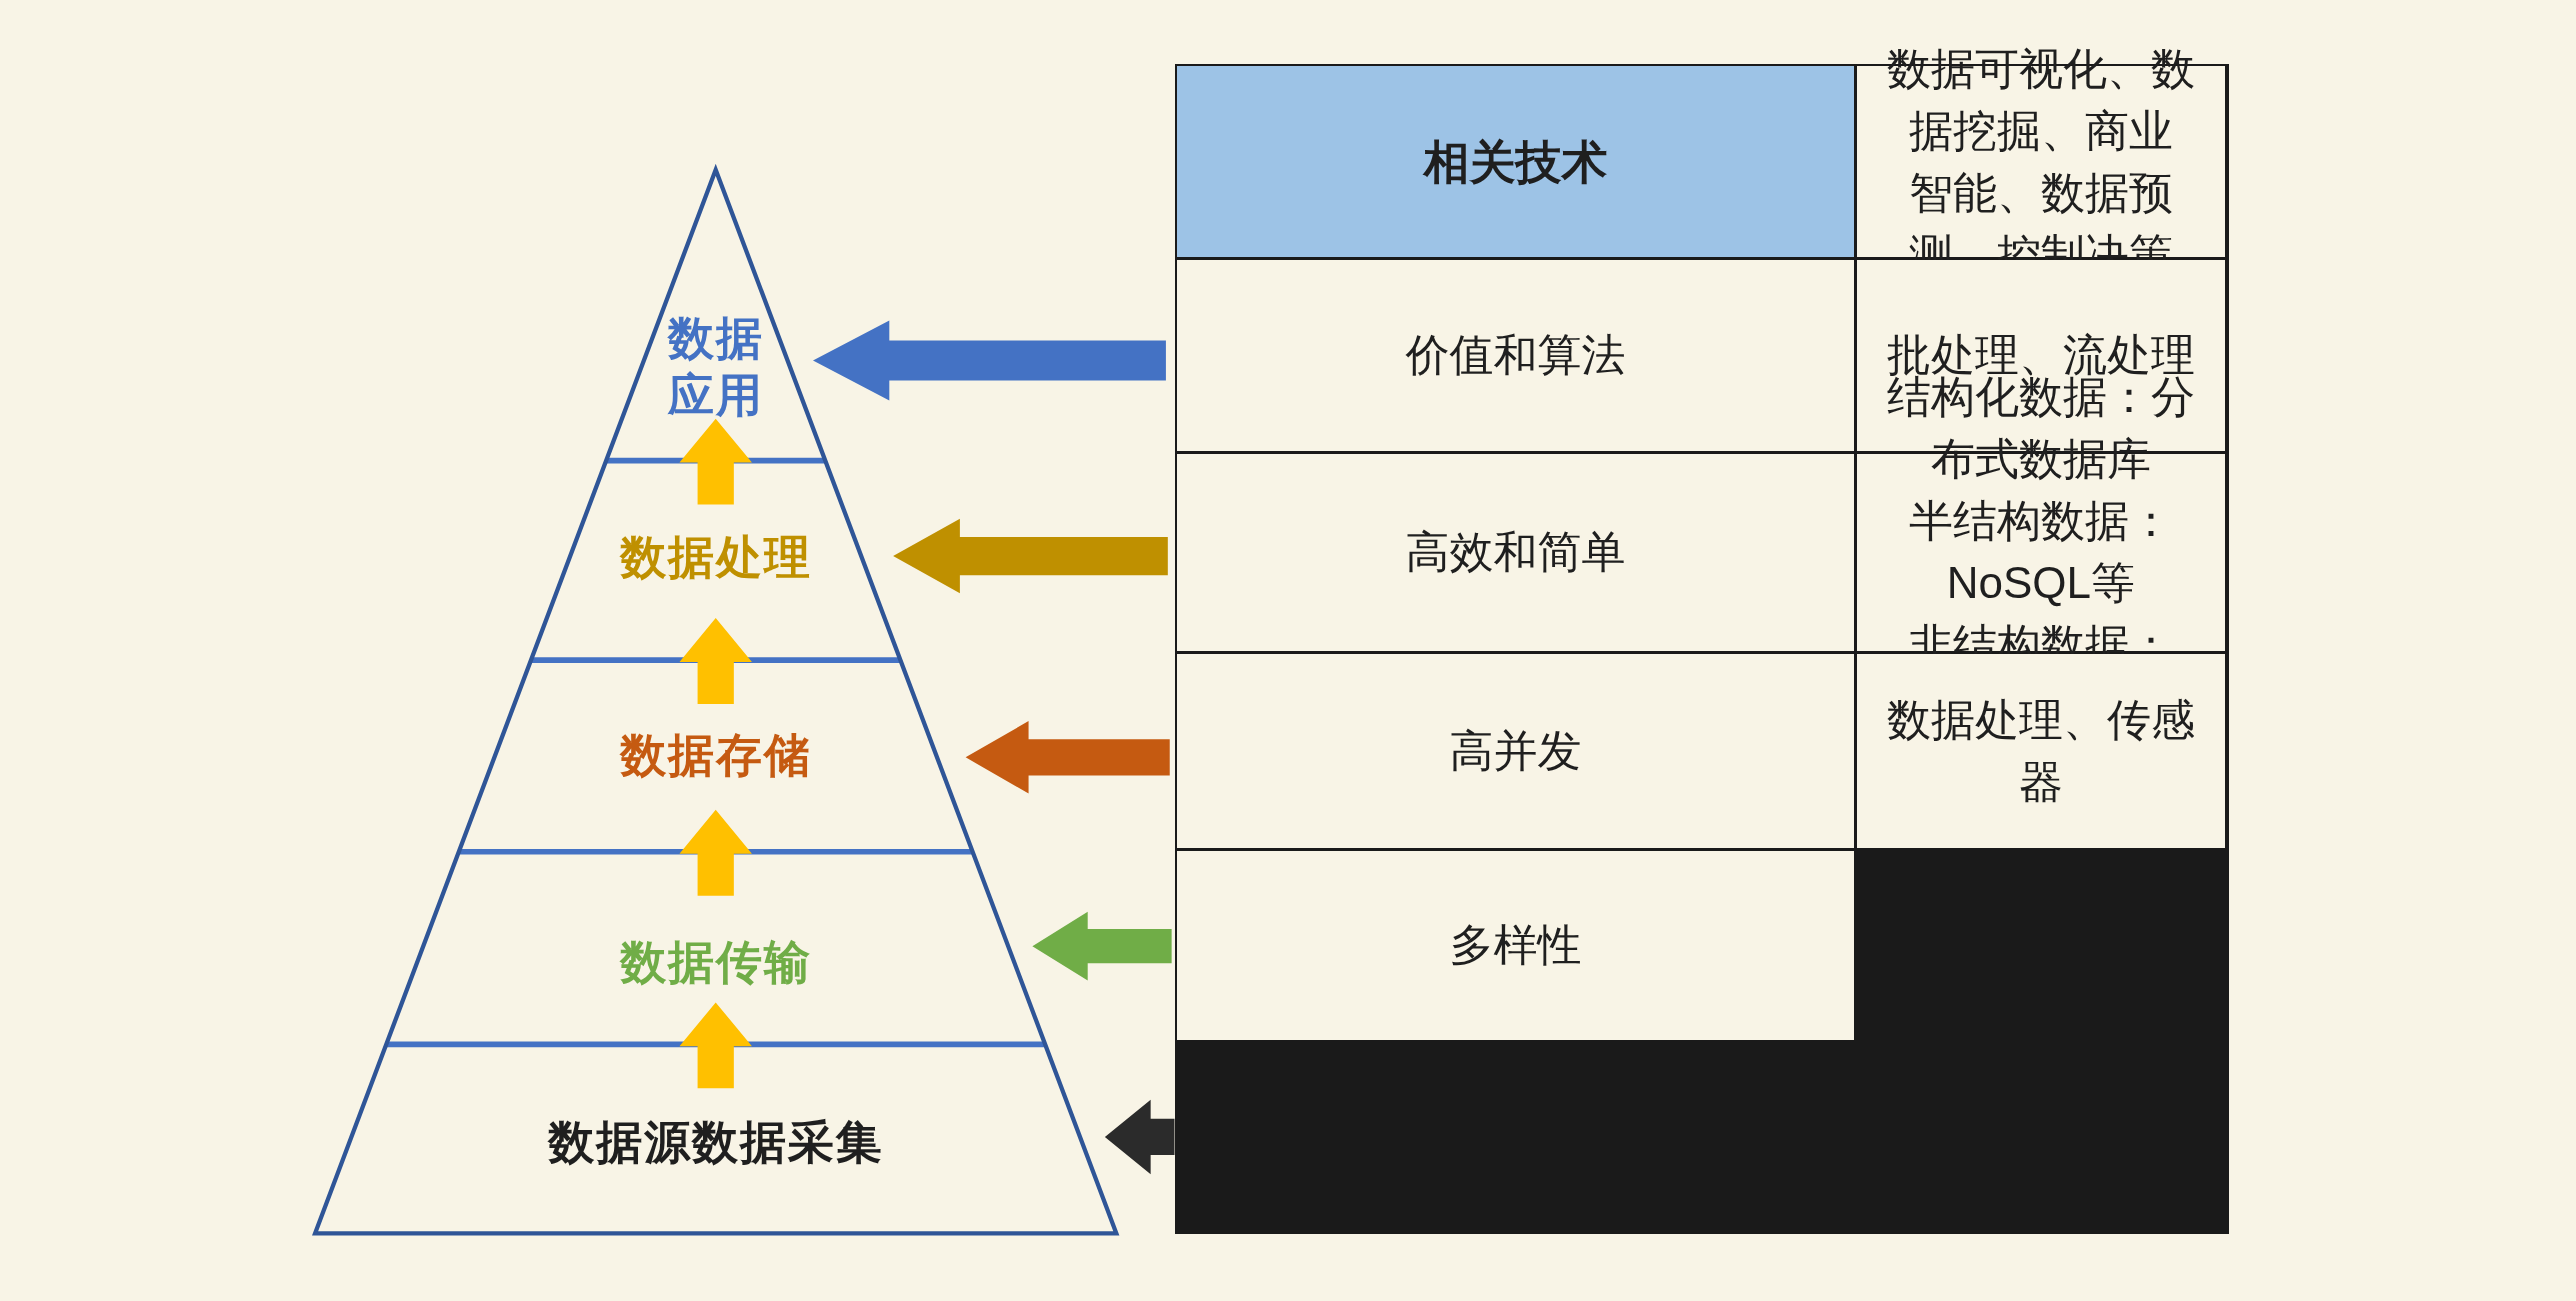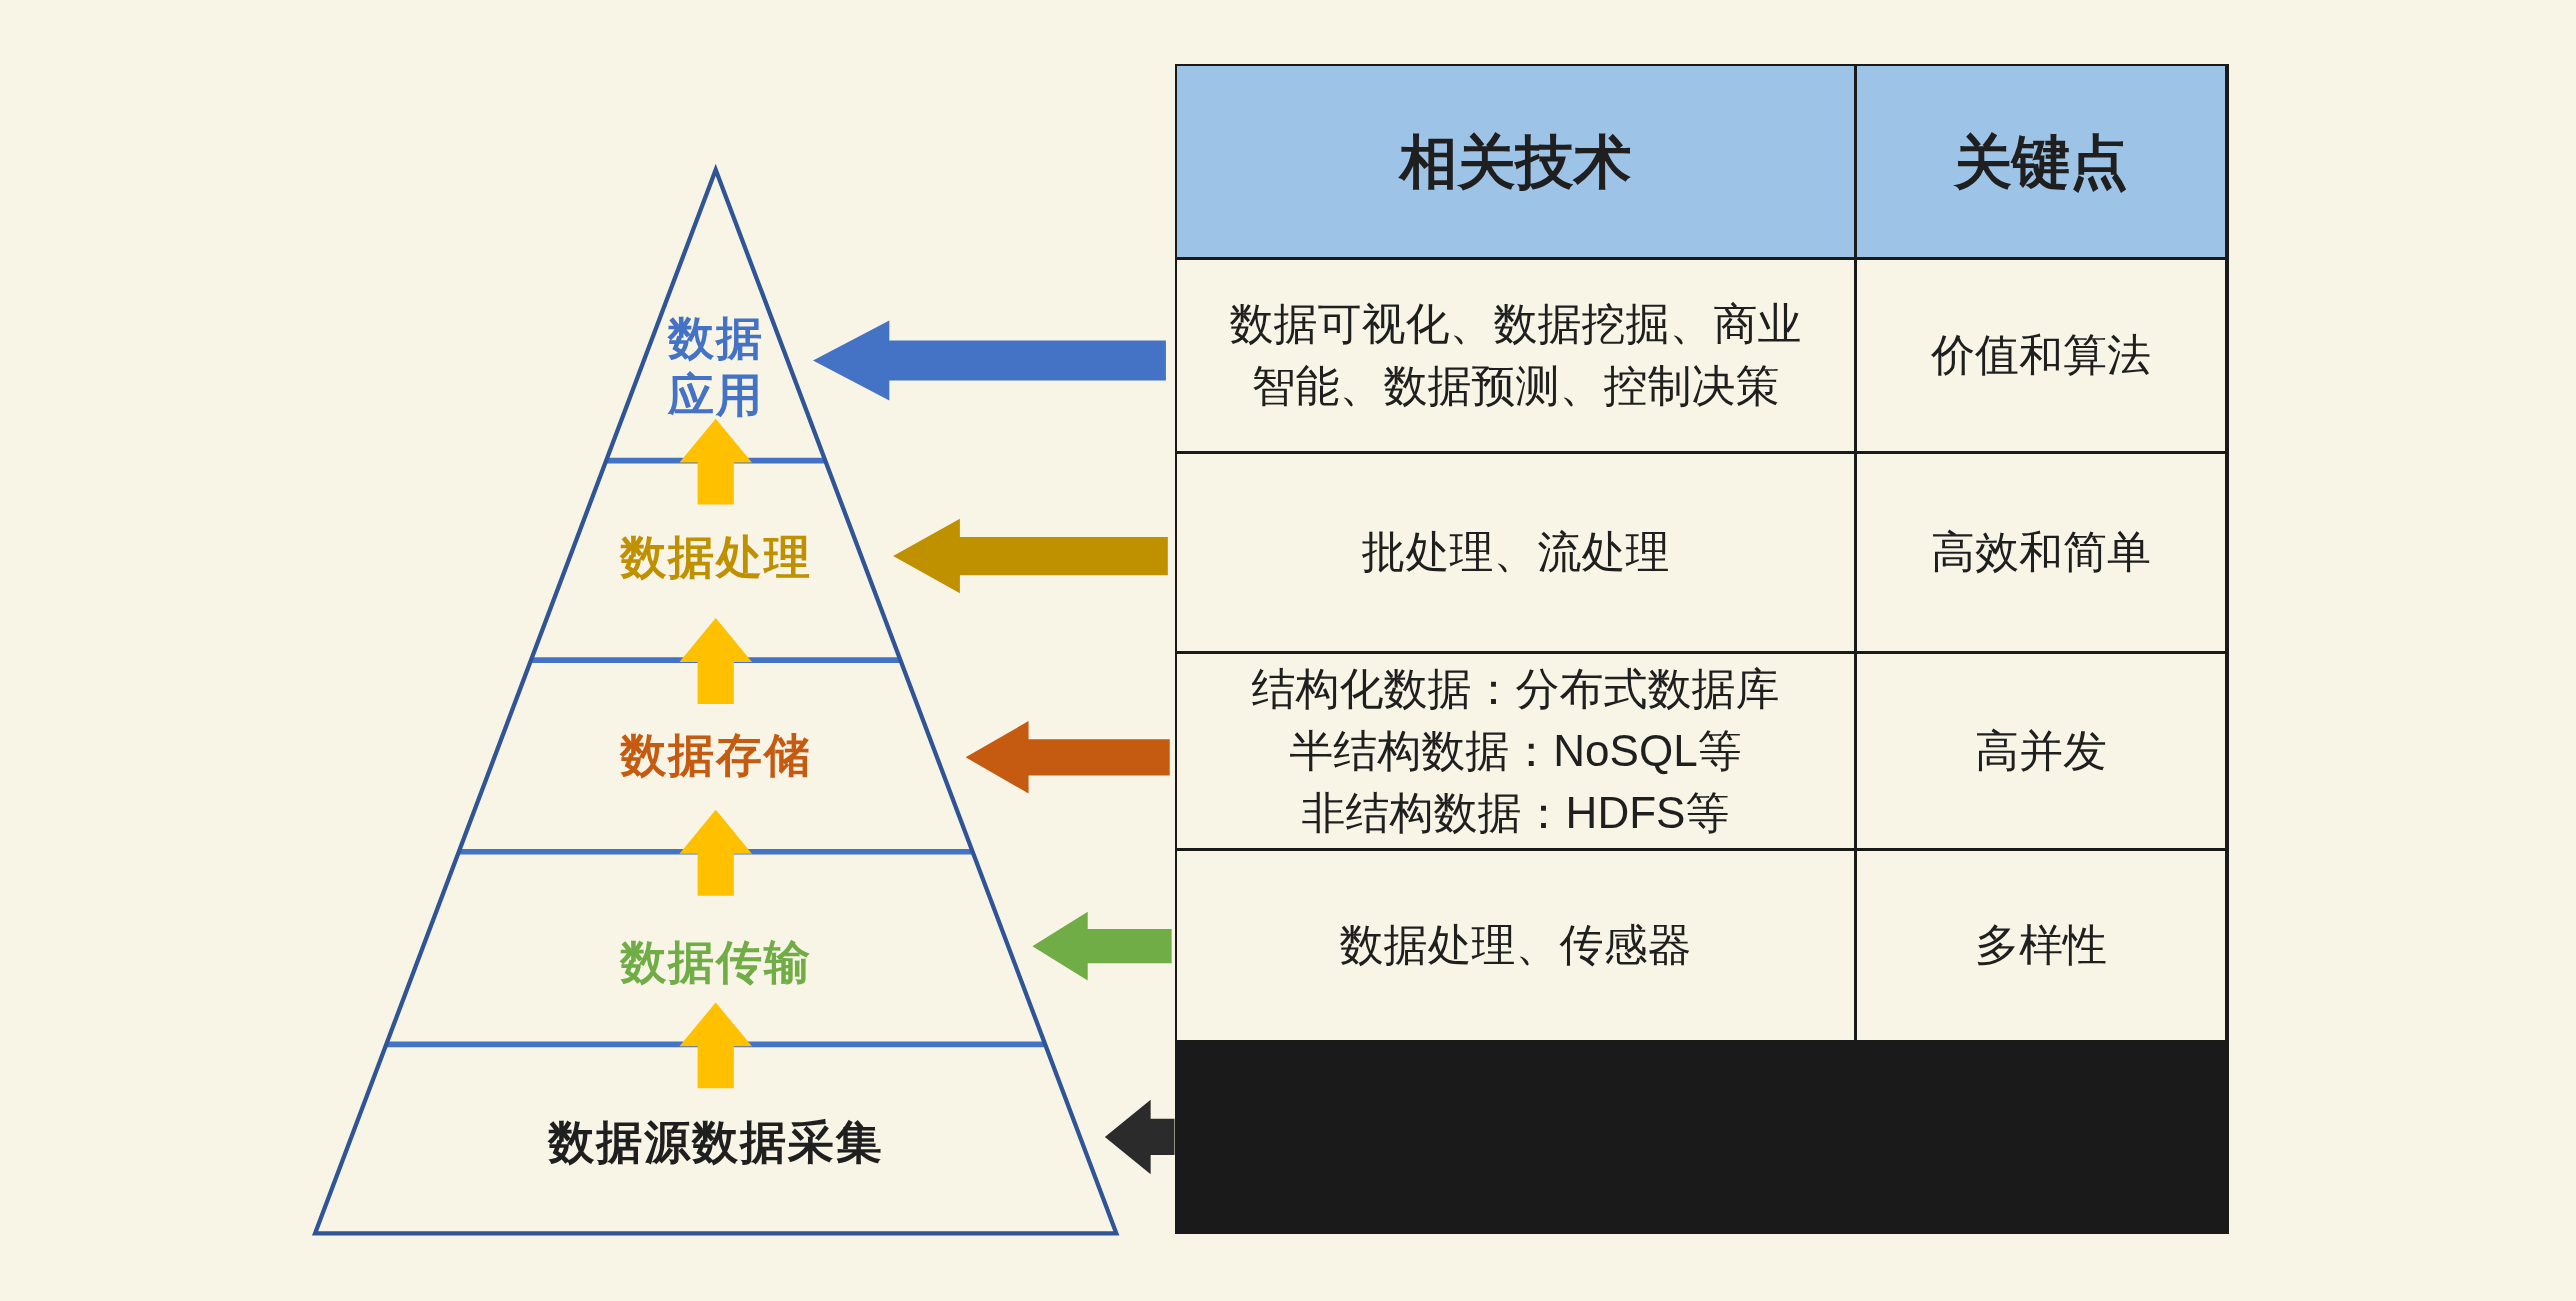--- a/index.html
+++ b/index.html
@@ -50,21 +50,21 @@
     font-size: 44px;
     color: #1F1F1F;
     line-height: 62px;
     white-space: pre-line;
     padding: 0 9.5px;
     box-sizing: border-box;
   }
   .cell.header {
     background: #9DC3E6;
     font-weight: bold;
-    font-size: 58px;
+    font-size: 46px;
   }
 </style>
 </head>
 <body>
 
 <div id="canvas">
 
   <svg id="diagram-svg" viewBox="0 0 2700 1364" xmlns="http://www.w3.org/2000/svg">
 
     <line x1="635" y1="483" x2="865" y2="483" stroke-width="6" stroke="#4472C4"></line>
@@ -88,21 +88,20 @@
 
   <div class="pyr-label" style="left: 716px; top: 367px; color: rgb(68, 114, 196); font-family: Liberation Serif, serif;">数据
 应用</div>
   <div class="pyr-label" style="left: 716px; top: 557px; color: rgb(191, 144, 0);">数据处理</div>
   <div class="pyr-label" style="left: 716px; top: 755px; color: rgb(197, 90, 17);">数据存储</div>
   <div class="pyr-label" style="left: 716px; top: 950px; color: rgb(112, 173, 71); margin-top: 12px;">数据传输</div>
   <div class="pyr-label" style="left: 716px; top: 1142px; color: rgb(31, 31, 31);">数据源数据采集</div>
 
   <div id="big-table">
     <div class="cell header">相关技术</div>
-    <div class="cell header">关键点</div>
 
     <div class="cell">数据可视化、数据挖掘、商业
 智能、数据预测、控制决策</div>
     <div class="cell">价值和算法</div>
 
     <div class="cell">批处理、流处理</div>
     <div class="cell">高效和简单</div>
 
     <div class="cell">结构化数据：分布式数据库
 半结构数据：NoSQL等

